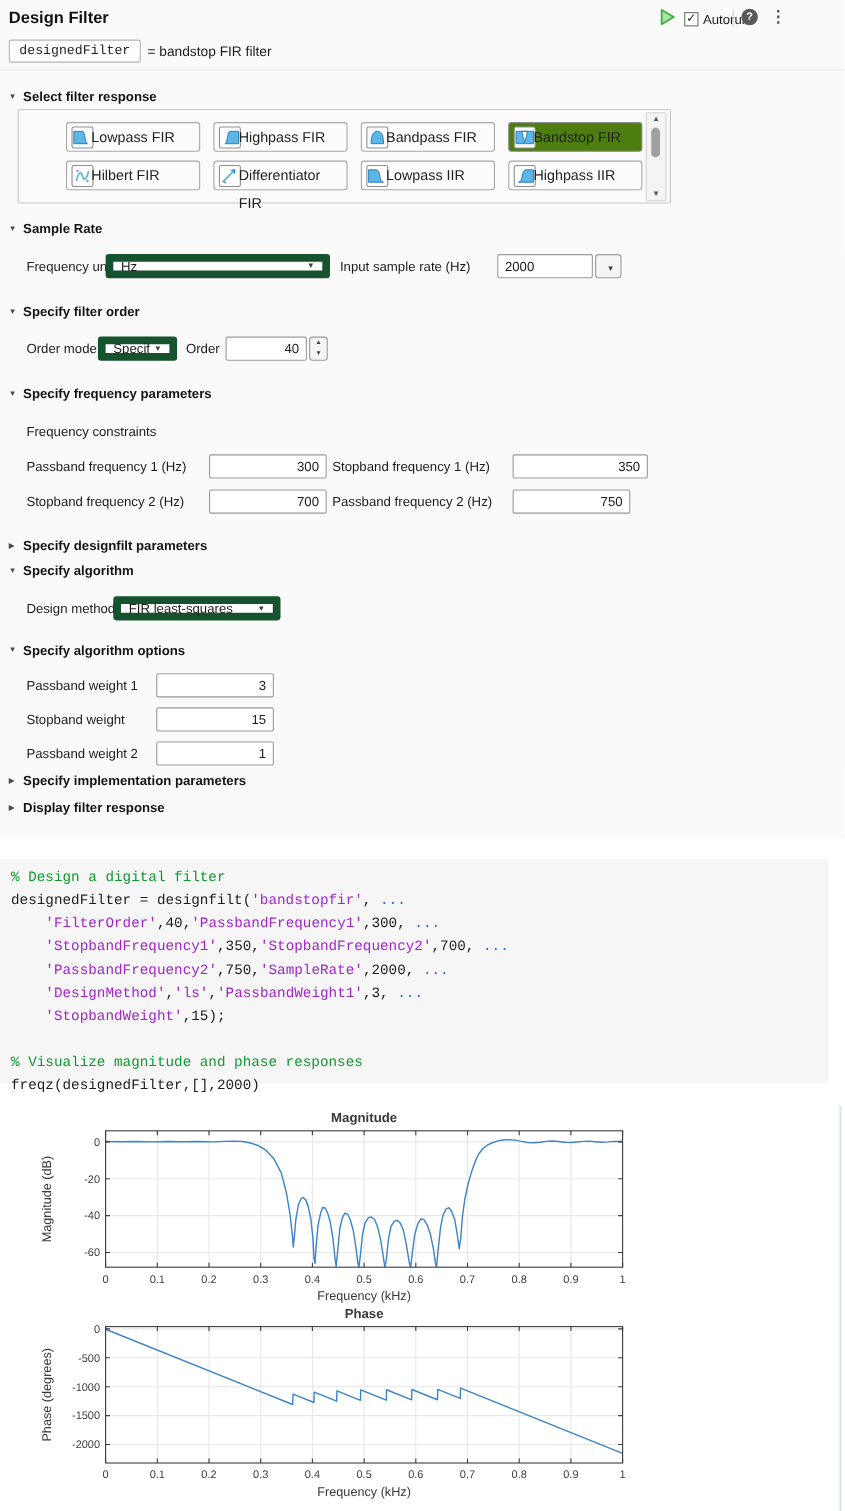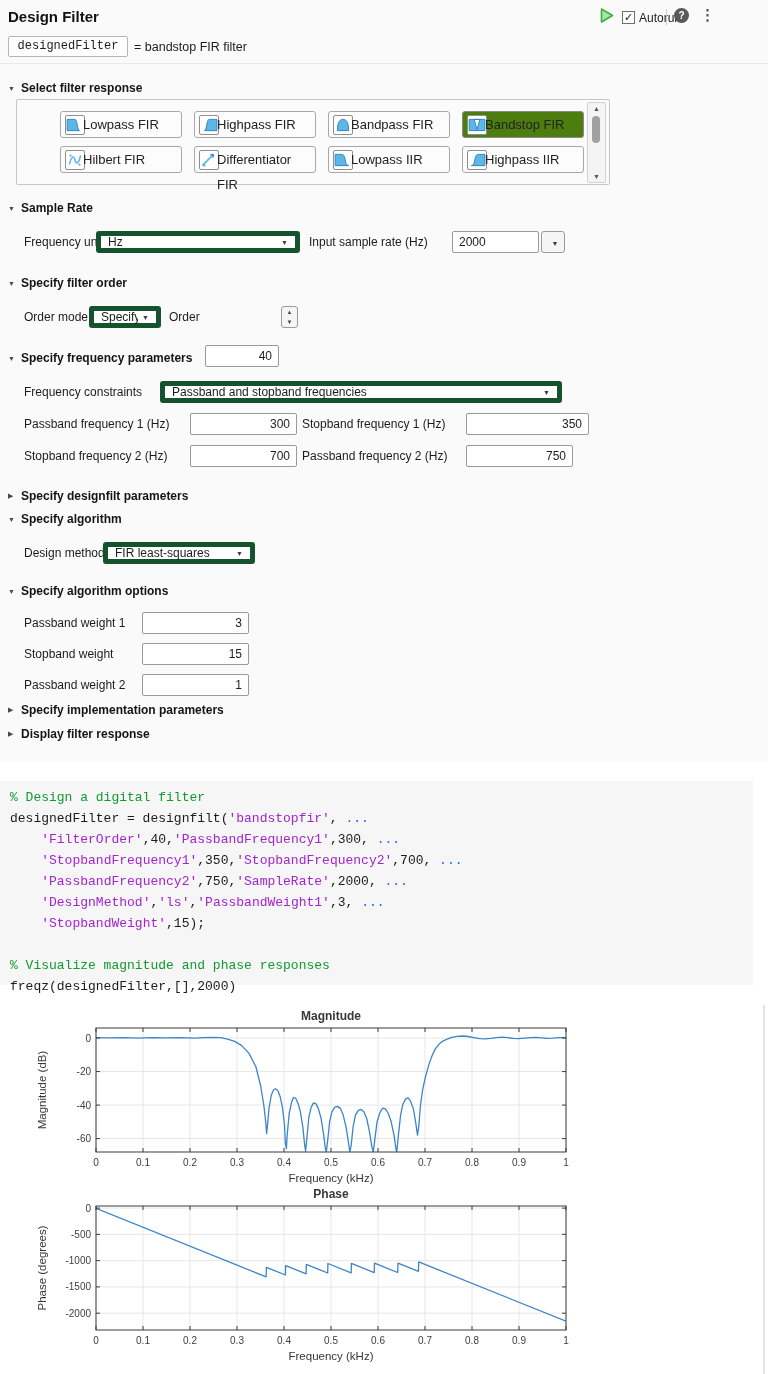--- a/index.html
+++ b/index.html
@@ -30,21 +30,21 @@
   .fpanel{left:16px;top:99px;width:592px;height:84px;border:1px solid #c6c6c6;border-radius:2px;background:#fbfbfb;}
   .fbtn{position:absolute;width:120px;height:25px;border:1px solid #a8a8a8;border-radius:3px;background:#fcfcfc;}
   .fbtn.sel{background:#4d7c0f;border-color:#8a8a8a;}
   .ficon{position:absolute;left:4px;top:3px;width:18px;height:18px;border:1px solid #8f8f8f;border-radius:2px;background:#fff;}
   .fl{position:absolute;left:22px;right:2px;top:0;height:25px;line-height:25px;text-align:left;font-size:13px;color:#222;}
   .scrolltrack{position:absolute;left:570px;top:2px;width:17px;height:79px;border:1px solid #d2d2d2;background:#f4f4f4;border-radius:2px;}
   .sarrow{position:absolute;left:0;width:100%;text-align:center;font-size:7px;color:#555;}
   .sthumb{position:absolute;left:4px;top:13px;width:8px;height:27px;border-radius:4px;background:#a0a0a0;}
   
   .lbl{height:22px;line-height:22px;}
-  .select{display:flex;align-items:center;height:22px;border:5px solid #14532d;border-radius:3px;background:#fff;padding:0 7px;box-sizing:border-box;}
+  .select{display:flex;align-items:center;height:22px;border:7px solid #14532d;border-radius:3px;background:#fff;padding:0 7px;box-sizing:border-box;}
   .select .sval{flex:1;font-size:12px;color:#1c1c1c;white-space:nowrap;overflow:hidden;}
   .dd{font-size:7px;color:#3c3c3c;margin-left:4px;}
   .tinput{height:22px;border:1px solid #9a9a9a;border-radius:2px;background:#fff;box-sizing:border-box;
           font-family:"Liberation Sans",sans-serif;font-size:12px;color:#1c1c1c;padding:0 6px;outline:none;}
   .num{text-align:right;}
   .dropbtn{width:24px;height:22px;border:1px solid #9a9a9a;border-radius:3px;background:#f5f5f5;box-sizing:border-box;
            text-align:center;line-height:20px;}
   .spin{width:17px;height:22px;border:1px solid #9a9a9a;border-radius:3px;background:#f5f5f5;box-sizing:border-box;
         display:flex;flex-direction:column;}
   .spin span{flex:1;font-size:6px;color:#444;text-align:center;line-height:10px;}
@@ -168,35 +168,31 @@
   <div class="abs sec" style="top:276px">
     <span class="exp">▼</span>
     <span class="sec-label">Specify filter order</span>
   </div>
   <div class="abs lbl" style="left:24px;top:306px">Order mode</div>
   <div class="abs select" style="left:89px;top:306px;width:72px">
     <span class="sval">Specify</span>
     <span class="dd">▼</span>
   </div>
   <div class="abs lbl" style="left:169px;top:306px">Order</div>
-  <input class="abs tinput num" style="left: 205px; top: 306px; width: 74px; margin-top: 39px;" readonly="" value="40">
+  <input class="abs tinput num" style="left: 205px; top: 306px; width: 74px;" readonly="" value="40">
   <div class="abs spin" style="left:281px;top:306px">
     <span>▲</span>
     <span>▼</span>
   </div>
 
   <div class="abs sec" style="top:351px">
     <span class="exp">▼</span>
     <span class="sec-label">Specify frequency parameters</span>
   </div>
   <div class="abs lbl" style="left:24px;top:381px">Frequency constraints</div>
-  <div class="abs select" style="left:160px;top:381px;width:402px">
-    <span class="sval">Passband and stopband frequencies</span>
-    <span class="dd">▼</span>
-  </div>
   <div class="abs lbl" style="left:24px;top:413px">Passband frequency 1 (Hz)</div>
   <input class="abs tinput num" style="left: 190px; top: 413px; width: 107px;" readonly="" value="300">
   <div class="abs lbl" style="left:302px;top:413px">Stopband frequency 1 (Hz)</div>
   <input class="abs tinput num" style="left: 466px; top: 413px; width: 123px; padding-left: 32px;" readonly="" value="350">
   <div class="abs lbl" style="left:24px;top:445px">Stopband frequency 2 (Hz)</div>
   <input class="abs tinput num" style="left: 190px; top: 445px; width: 107px;" readonly="" value="700">
   <div class="abs lbl" style="left:302px;top:445px">Passband frequency 2 (Hz)</div>
   <input class="abs tinput num" style="left: 466px; top: 445px; width: 107px;" readonly="" value="750">
 
   <div class="abs sec" style="top:489px">

